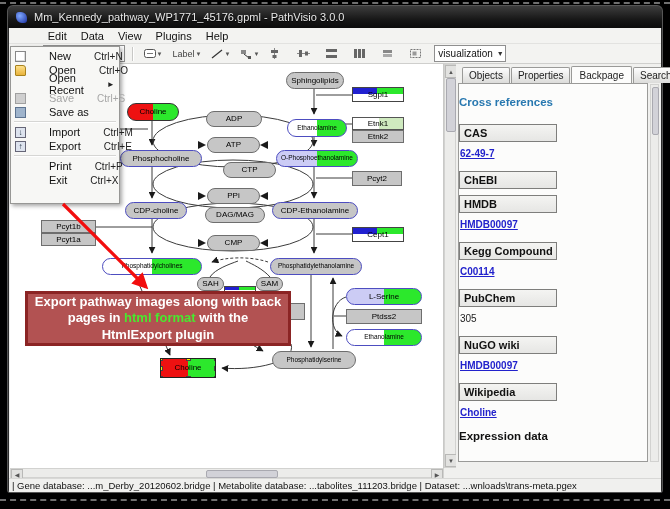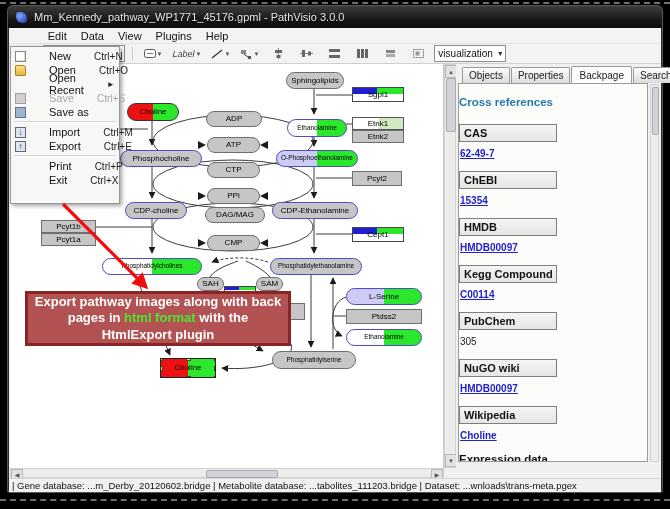--- a/index.html
+++ b/index.html
@@ -14,21 +14,21 @@
   #title-text{color:#e8e8e8;font-size:11px;text-shadow:0 1px 1px #000;white-space:nowrap;}
   #menubar{left:9px;top:28px;width:652px;height:16px;background:#f3f3f1;display:flex;align-items:stretch;font-size:11px;border-bottom:1px solid #e2e2e0;}
   .menu-item{padding:1px 7px 0 7px;color:#111;display:flex;align-items:center;}
   .menu-item.open{border:1px solid #8a8a8a;background:#e8eef7;padding:0 6px;margin-top:24px;}
   
   #toolbar{left:9px;top:44px;width:652px;height:20px;background:#f3f3f1;border-bottom:1px solid #cfcfcd;display:flex;align-items:center;padding:0 4px;box-sizing:border-box;gap:4px;}
   .tb-label{font-size:9px;color:#222;}
   .combo{background:#fff;border:1px solid #8f8f8f;font-size:10px;height:15px;display:flex;align-items:center;justify-content:space-between;padding:0 3px;color:#111;}
   .combo .arrow{font-size:7px;color:#333;margin-left:4px;}
   .tb-sep{width:1px;height:14px;background:#c8c8c6;border-right:1px solid #fff;margin:0 3px;}
-  .tb-btn{height:16px;min-width:18px;display:flex;align-items:center;justify-content:center;border:1px solid transparent;border-radius:2px;color:#444;font-size:9px;gap:1px;padding:0 2px;font-style:italic;}
+  .tb-btn{height:16px;min-width:18px;display:flex;align-items:center;border:1px solid transparent;border-radius:2px;color:#444;font-size:9px;gap:1px;padding:0 2px;}
   .tb-btn svg{display:block;}
   .dd{font-size:6px;color:#555;}
   
   #canvas{left:10px;top:64px;width:434px;height:404px;background:#fff;border-right:1px solid #c9c9c7;}
   #edges{left:0;top:0;width:670px;height:509px;pointer-events:none;}
   .n{position:absolute;box-sizing:border-box;display:flex;align-items:center;justify-content:center;
      font-size:8px;color:#000;border:1px solid #6e6e6e;background:#c6c6c6;line-height:1;white-space:nowrap;overflow:hidden;}
   .n.small{font-size:6.5px;}
   .n.pill{border-radius:9px;}
   .n.grayblue{border-color:#4d4dc0;}
@@ -250,21 +250,21 @@
     </div>
     <div class="n pill grayblue" style="left: 120px; top: 150px; width: 82px; height: 17px; pointer-events: auto;">
       <span>Phosphocholine</span>
     </div>
     <div class="n pill lavgreen small" style="left: 276px; top: 150px; width: 82px; height: 17px; pointer-events: auto;">
       <span>O-Phosphoethanolamine</span>
     </div>
     <div class="n " style="left: 352px; top: 171px; width: 50px; height: 15px; pointer-events: auto;">
       <span>Pcyt2</span>
     </div>
-    <div class="n pill" style="left: 207px; top: 162px; width: 53px; height: 16px; pointer-events: auto;">
+    <div class="n pill" style="left: 223px; top: 162px; width: 53px; height: 16px; pointer-events: auto;">
       <span>CTP</span>
     </div>
     <div class="n pill" style="left: 207px; top: 188px; width: 53px; height: 16px; pointer-events: auto;">
       <span>PPi</span>
     </div>
     <div class="n pill grayblue" style="left: 125px; top: 202px; width: 62px; height: 17px; pointer-events: auto;">
       <span>CDP-choline</span>
     </div>
     <div class="n pill" style="left: 205px; top: 207px; width: 60px; height: 16px; pointer-events: auto;">
       <span>DAG/MAG</span>
@@ -349,21 +349,20 @@
     <div class="tab">Properties</div>
     <div class="tab active">Backpage</div>
     <div class="tab">Search</div>
   </div>
 <div class="abs" id="backpage">
   <div id="bp-heading">Cross references</div>
   <div id="bp-sections">
       <div class="xref-box">CAS</div>
       <div class="xref-val link">62-49-7</div>
       <div class="xref-box">ChEBI</div>
-      <div class="xref-val link">15354</div>
       <div class="xref-box">HMDB</div>
       <div class="xref-val link">HMDB00097</div>
       <div class="xref-box">Kegg Compound</div>
       <div class="xref-val link">C00114</div>
       <div class="xref-box">PubChem</div>
       <div class="xref-val plain">305</div>
       <div class="xref-box">NuGO wiki</div>
       <div class="xref-val link">HMDB00097</div>
       <div class="xref-box">Wikipedia</div>
       <div class="xref-val link">Choline</div>

